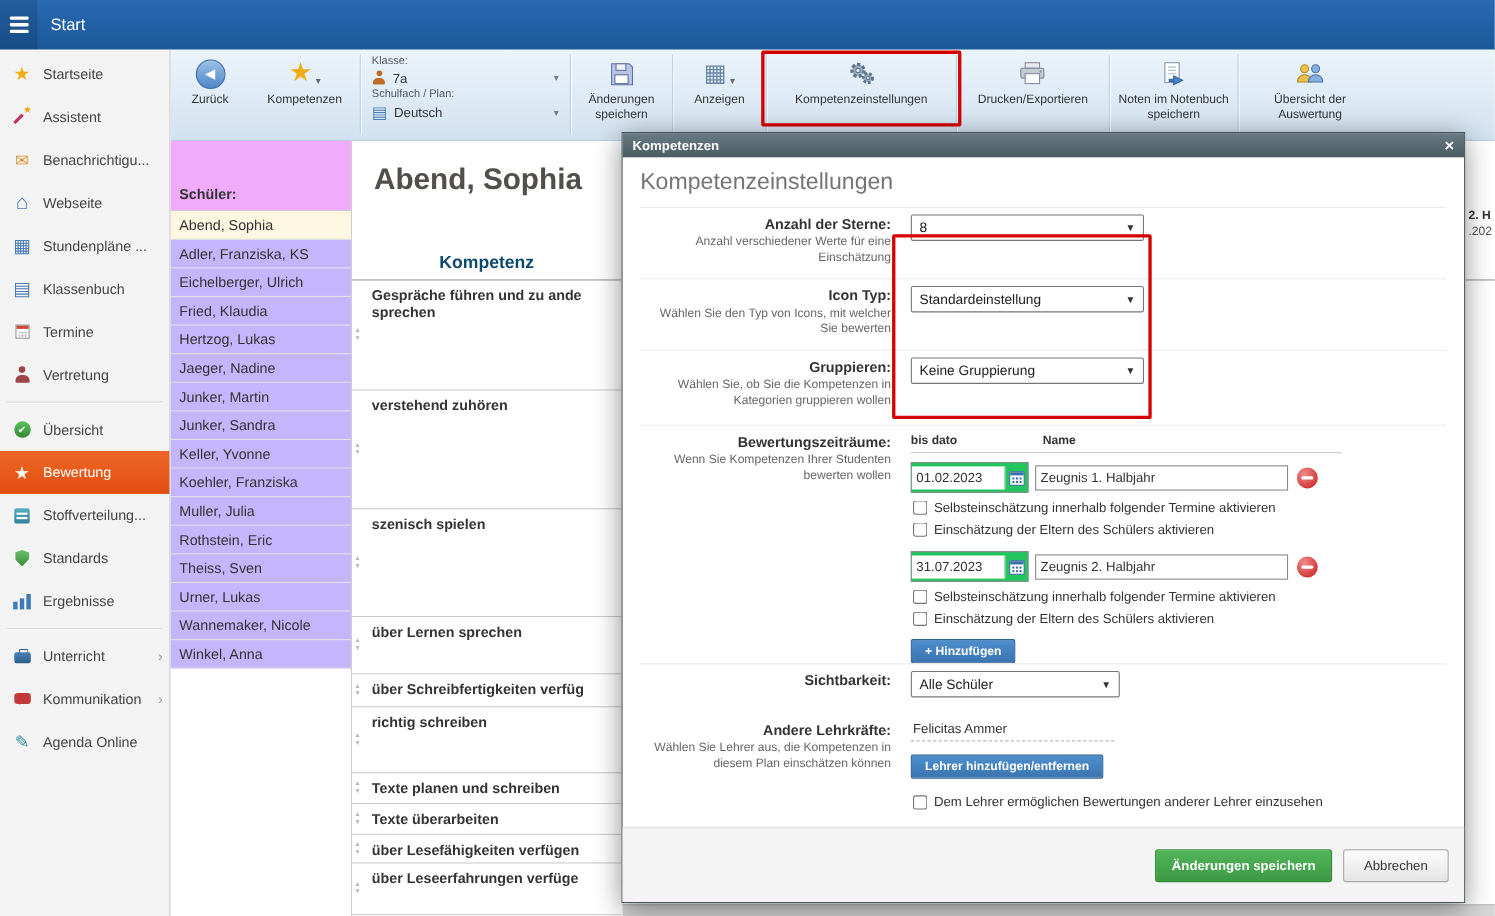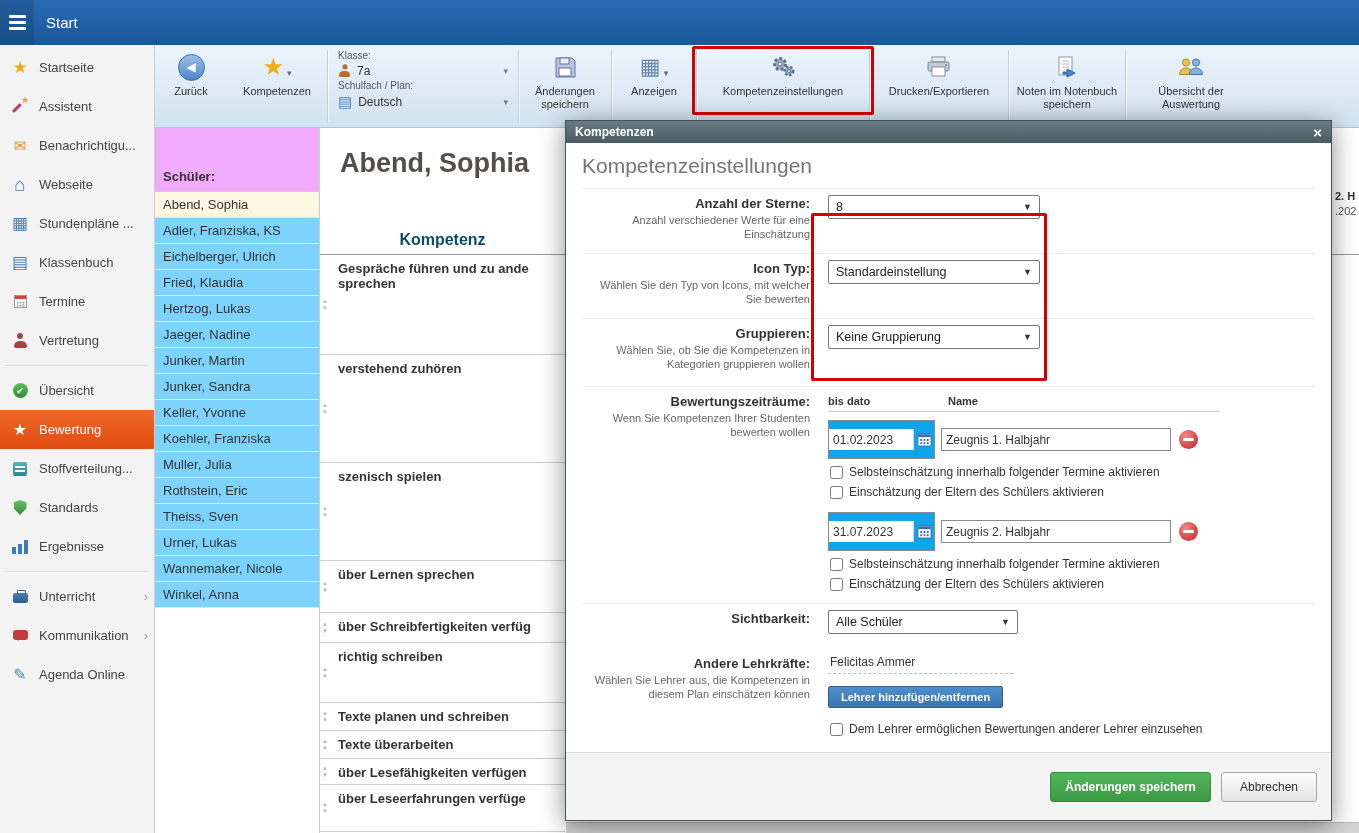--- a/index.html
+++ b/index.html
@@ -66,21 +66,21 @@
   .dd-arrow{font-size:9px;color:#667;align-self:flex-end;margin-bottom:4px}
   .tb-klasse{display:flex;flex-direction:column;padding:4px 8px 0;width:190px}
   .kl-label{font-size:10px;color:#556;margin:1px 0 1px 2px}
   .kl-row{display:flex;align-items:center;gap:6px;font-size:12px;color:#333;padding:1px 2px;cursor:pointer}
   .kl-arrow{margin-left:auto;color:#778;font-size:9px}
   .glyph-book{color:#4a7fb5;font-size:15px}
 
   
   .students{position:absolute;left:155px;top:128px;width:165px;bottom:0;background:#fff;border-right:1px solid #ccc;z-index:3}
   .students-header{height:64px;background:#f0abfc;border-bottom:1px solid #ccc;display:flex;align-items:flex-end;padding:0 0 7px 8px;font-weight:bold;font-size:13px;color:#333}
-  .student-row{height:26px;display:flex;align-items:center;padding:0 8px;font-size:13px;color:#333;border-bottom:1px solid #e3e3e3;background:#7dd3fc;cursor:pointer;white-space:nowrap;overflow:hidden}
+  .student-row{height:26px;display:flex;align-items:center;padding:0 8px;font-size:13px;color:#333;border-bottom:1px solid #e3e3e3;background:#c4b5fd;cursor:pointer;white-space:nowrap;overflow:hidden}
   .student-row.selected{background:#fdf6e0}
 
   
   .main{position:absolute;left:320px;top:128px;right:0;bottom:0;background:#fff;z-index:2}
   .main-title{position:absolute;left:20px;top:20px;font-size:27px;font-weight:bold;color:#524f4a}
   .kompetenz-header{position:absolute;left:0;top:100px;width:245px;height:27px;border-bottom:1px solid #999;display:flex;align-items:flex-end;justify-content:center;font-weight:bold;font-size:16px;color:#0c4a6e;padding-bottom:5px}
   .comp-rows{position:absolute;left:0;top:127px;width:245px}
   .comp-row{position:relative;border-bottom:1px solid #ccc;padding:6px 6px 0 18px;font-weight:bold;font-size:13px;color:#333;white-space:pre-line;overflow:hidden}
   .spin{position:absolute;left:2px;top:50%;transform:translateY(-50%);display:flex;flex-direction:column;align-items:center;color:#b5b5b5;font-size:6px;line-height:7px;cursor:pointer}
   .sliver-hdr-line{position:absolute;left:1012px;top:126px;width:27px;border-bottom:1px solid #999}
@@ -102,21 +102,21 @@
   .m-desc{font-size:11px;color:#666;margin-top:2px;line-height:1.3}
   .m-right{flex:1;padding:6px 0 0 8px;position:relative}
   .sel{width:212px;height:24px;border:1px solid #767676;border-radius:2px;background:#fff;display:flex;align-items:center;justify-content:space-between;padding:0 7px;font-size:12.5px;color:#222;cursor:pointer}
   .sel.w190{width:190px}
   .sel-arrow{font-size:9px;color:#333}
 
   .pz-table{width:392px}
   .pz-head{display:flex;margin-top:2px;height:17px;border-bottom:1px solid #ccc;font-size:11px;font-weight:bold;color:#333}
   .pz-head .c1{width:120px}
   .pz-row{display:flex;align-items:center;margin-top:8px}
-  .pz-datewrap{display:flex;align-items:center;border:1px solid #8a8a8a;height:39px;background:#0ea5e9}
+  .pz-datewrap{display:flex;align-items:center;border:1px solid #8a8a8a;height:28px;background:#22c55e}
   .pz-date{width:84px;height:21px;border:none;outline:none;font-size:12px;padding:0 4px;color:#333;font-family:"Liberation Sans",sans-serif}
   .pz-cal{width:21px;height:21px;display:flex;align-items:center;justify-content:center;cursor:pointer;border-left:1px solid #d5d5d5}
   .pz-name{width:230px;height:23px;border:1px solid #8a8a8a;font-size:12px;padding:0 4px;color:#333;margin-left:6px;font-family:"Liberation Sans",sans-serif}
   .pz-minus{width:19px;height:19px;border-radius:50%;background:radial-gradient(circle at 35% 30%,#ef8a8a,#c81a1a);position:relative;margin-left:8px;cursor:pointer;flex:0 0 auto}
   .pz-minus::after{content:"";position:absolute;left:4px;top:8px;width:11px;height:3px;background:#fff;border-radius:2px}
   .pz-check{display:flex;align-items:flex-end;gap:6px;margin:6px 0 0 2px;font-size:12px;color:#333}
   .pz-check input{width:13px;height:13px;flex:0 0 auto}
   .btn-blue{display:inline-block;background:linear-gradient(#4e8fcd,#3a74b0);border:1px solid #2d5f95;color:#fff;font-size:11px;font-weight:bold;padding:4px 12px;border-radius:2px;cursor:pointer;margin-top:12px}
   .teacher-name{width:185px;font-size:12px;color:#333;border-bottom:1px dashed #bbb;padding:0 0 4px 2px}
   .modal-footer{height:68px;background:#f4f4f4;border-top:1px solid #ddd;display:flex;align-items:center;justify-content:flex-end;gap:10px;padding:0 14px;flex:0 0 auto}

